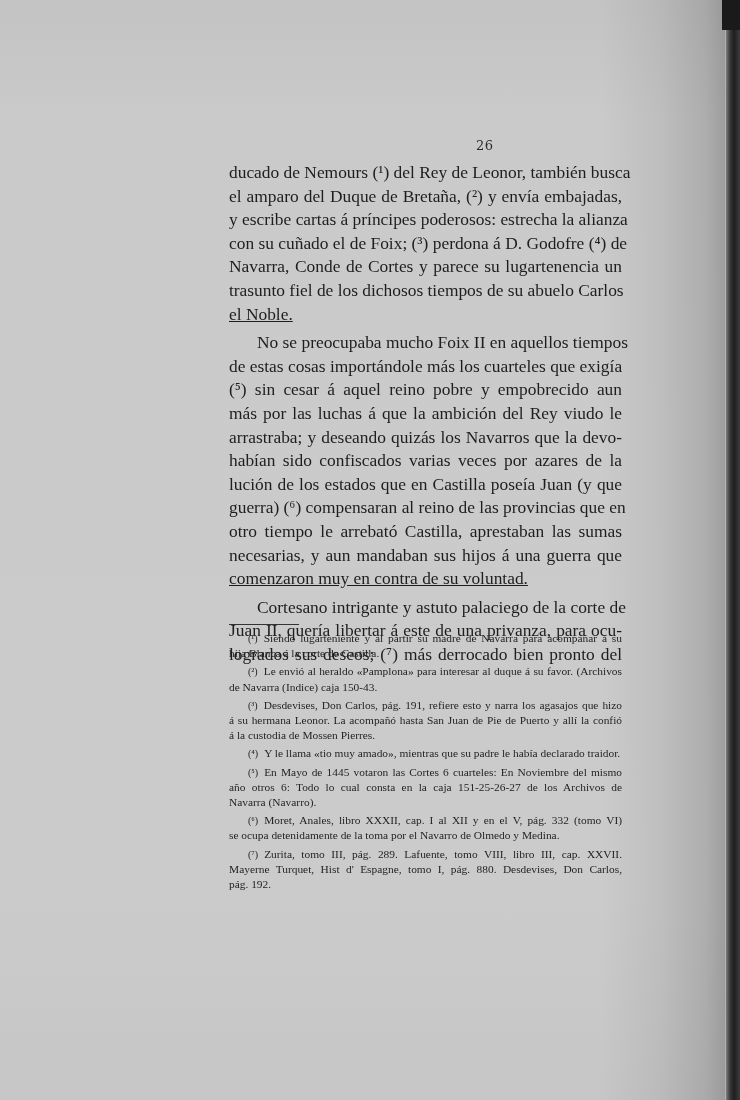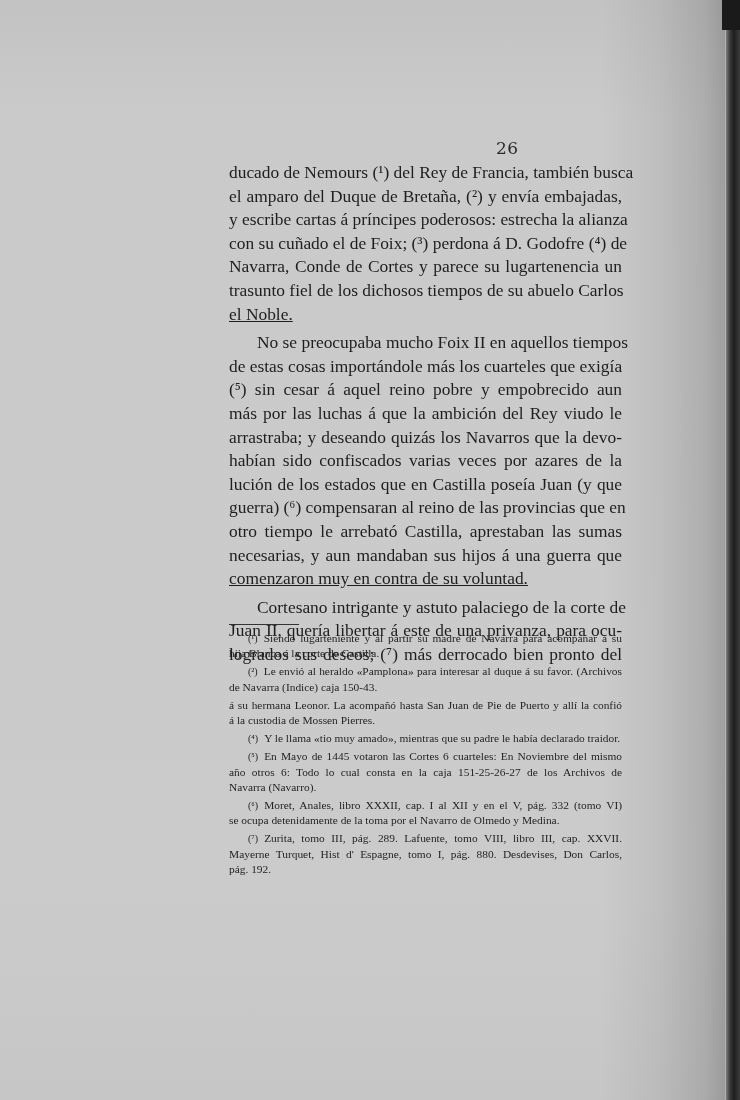--- a/index.html
+++ b/index.html
@@ -17,22 +17,22 @@
   }
   .edge {
     position: absolute; right: 0; top: 0; width: 14px; height: 1100px;
     background: linear-gradient(to right, #7d7d7d 0px, #3a3a3a 4px, #1e1e1e 8px, #3c3c3c 14px);
   }
   .edge-top {
     position: absolute; right: 0; top: 0; width: 18px; height: 30px;
     background: #1a1a1a;
   }
   .page-number {
-    position: absolute; left: 496px; top: 138px;
-    font-size: 17px; letter-spacing: 0.5px; color: #2a2a2a;
+    position: absolute; left: 476px; top: 138px;
+    font-size: 13px; letter-spacing: 0.5px; color: #2a2a2a;
   }
   .body-text {
     position: absolute; left: 229px; top: 161px; width: 393px;
     font-family: "Liberation Serif", "DejaVu Serif", serif;
     font-size: 17.4px; line-height: 23.6px; color: #1e1e1e;
   }
   .line { display: block; white-space: nowrap; text-align: justify; text-align-last: justify; }
   .line.last { text-align-last: left; text-decoration: underline; }
   .line.indent { padding-left: 28px; }
   .para-gap { height: 5px; }
@@ -54,21 +54,21 @@
 <body>
 
 <div class="page">
   <div class="edge"></div>
   <div class="edge-top"></div>
 
   <div class="page-number">26</div>
 
   <div class="body-text">
     <div>
-      <span class="line">ducado de Nemours (¹) del Rey de Francia, también busca</span>
+      <span class="line">ducado de Nemours (¹) del Rey de Leonor, también busca</span>
       <span class="line">el amparo del Duque de Bretaña, (²) y envía embajadas,</span>
       <span class="line">y escribe cartas á príncipes poderosos: estrecha la alianza</span>
       <span class="line">con su cuñado el de Foix; (³) perdona á D. Godofre (⁴) de</span>
       <span class="line">Navarra, Conde de Cortes y parece su lugartenencia un</span>
       <span class="line">trasunto fiel de los dichosos tiempos de su abuelo Carlos</span>
       <span class="line last">el Noble.</span>
     </div>
     <div class="para-gap"></div>
     <div>
       <span class="line indent">No se preocupaba mucho Foix II en aquellos tiempos</span>
@@ -96,20 +96,21 @@
   <div class="footnotes">
     <div class="fn">
       <span class="fl first"><span class="num">(¹)</span><span>Siendo lugarteniente y al partir su madre de Navarra para acompañar á su</span></span>
       <span class="fl last">hija Blanca á la corte de Castilla.</span>
     </div>
     <div class="fn">
       <span class="fl first"><span class="num">(²)</span><span>Le envió al heraldo «Pamplona» para interesar al duque á su favor. (Archivos</span></span>
       <span class="fl last">de Navarra (Indice) caja 150-43.</span>
     </div>
     <div class="fn">
+      <span class="fl first"><span class="num">(³)</span><span>Desdevises, Don Carlos, pág. 191, refiere esto y narra los agasajos que hizo</span></span>
       <span class="fl">á su hermana Leonor. La acompañó hasta San Juan de Pie de Puerto y allí la confió</span>
       <span class="fl last">á la custodia de Mossen Pierres.</span>
     </div>
     <div class="fn">
       <span class="fl first last"><span class="num">(⁴)</span><span>Y le llama «tio muy amado», mientras que su padre le había declarado traidor.</span></span>
     </div>
     <div class="fn">
       <span class="fl first"><span class="num">(⁵)</span><span>En Mayo de 1445 votaron las Cortes 6 cuarteles: En Noviembre del mismo</span></span>
       <span class="fl">año otros 6: Todo lo cual consta en la caja 151-25-26-27 de los Archivos de</span>
       <span class="fl last">Navarra (Navarro).</span>

